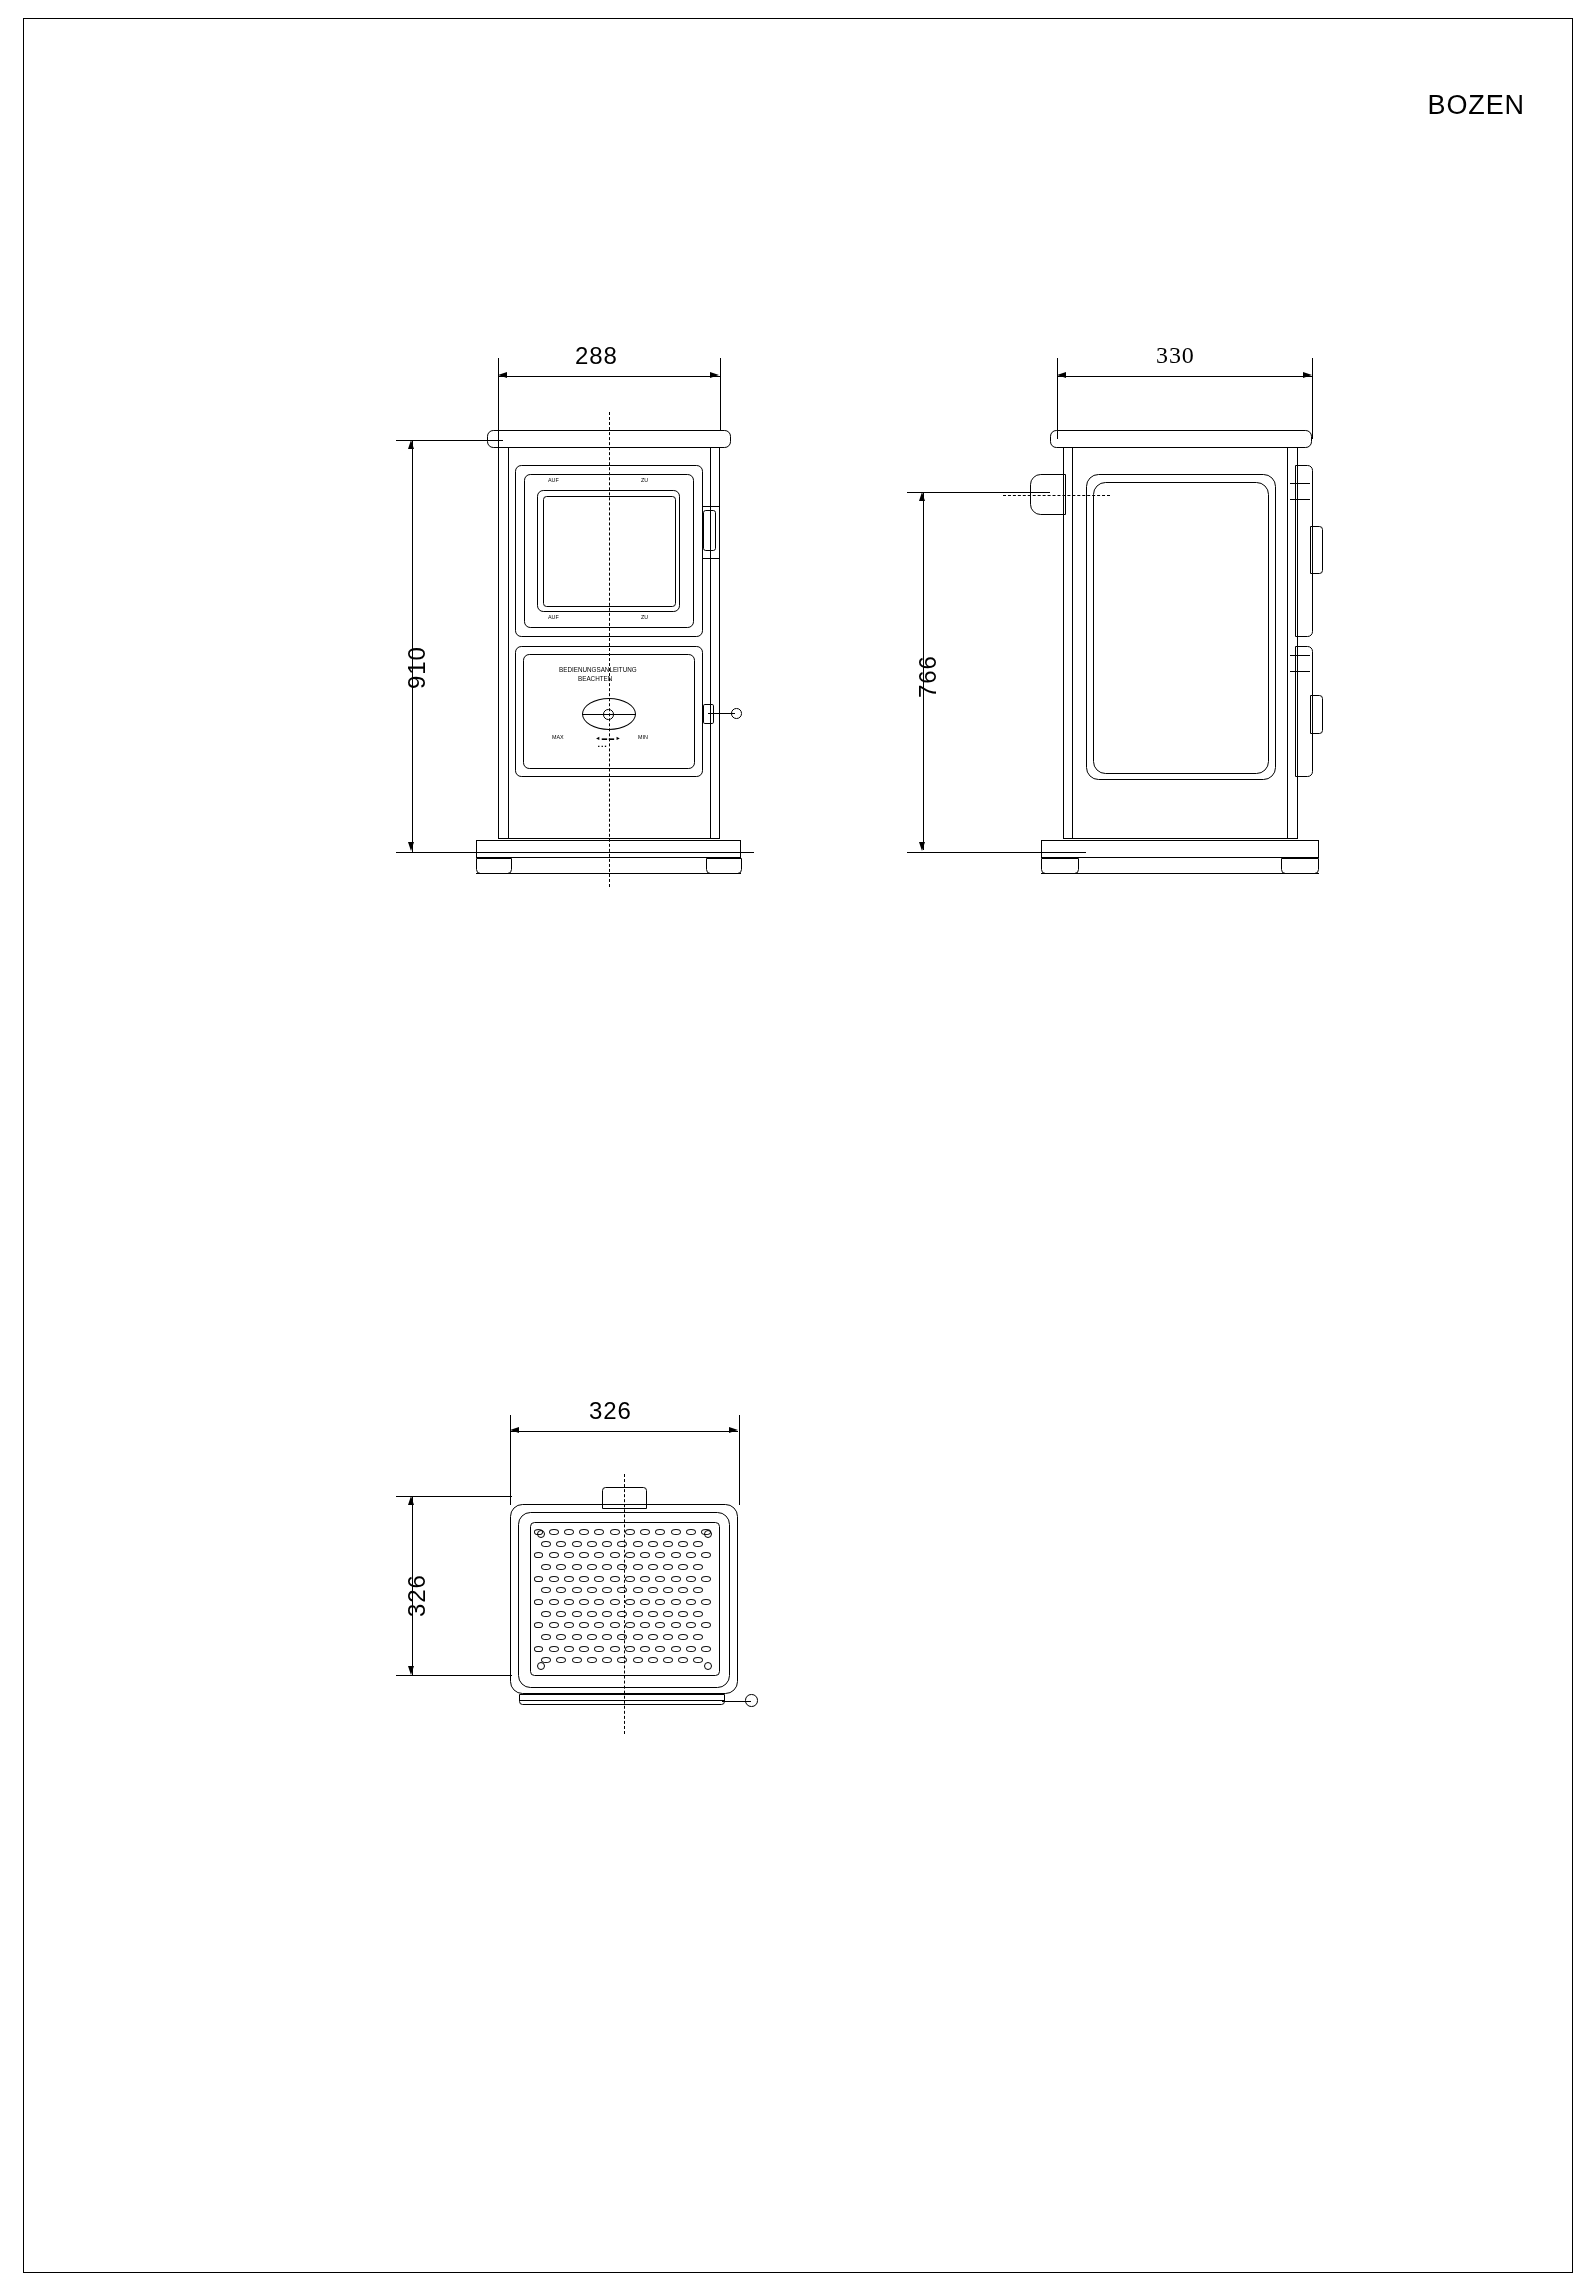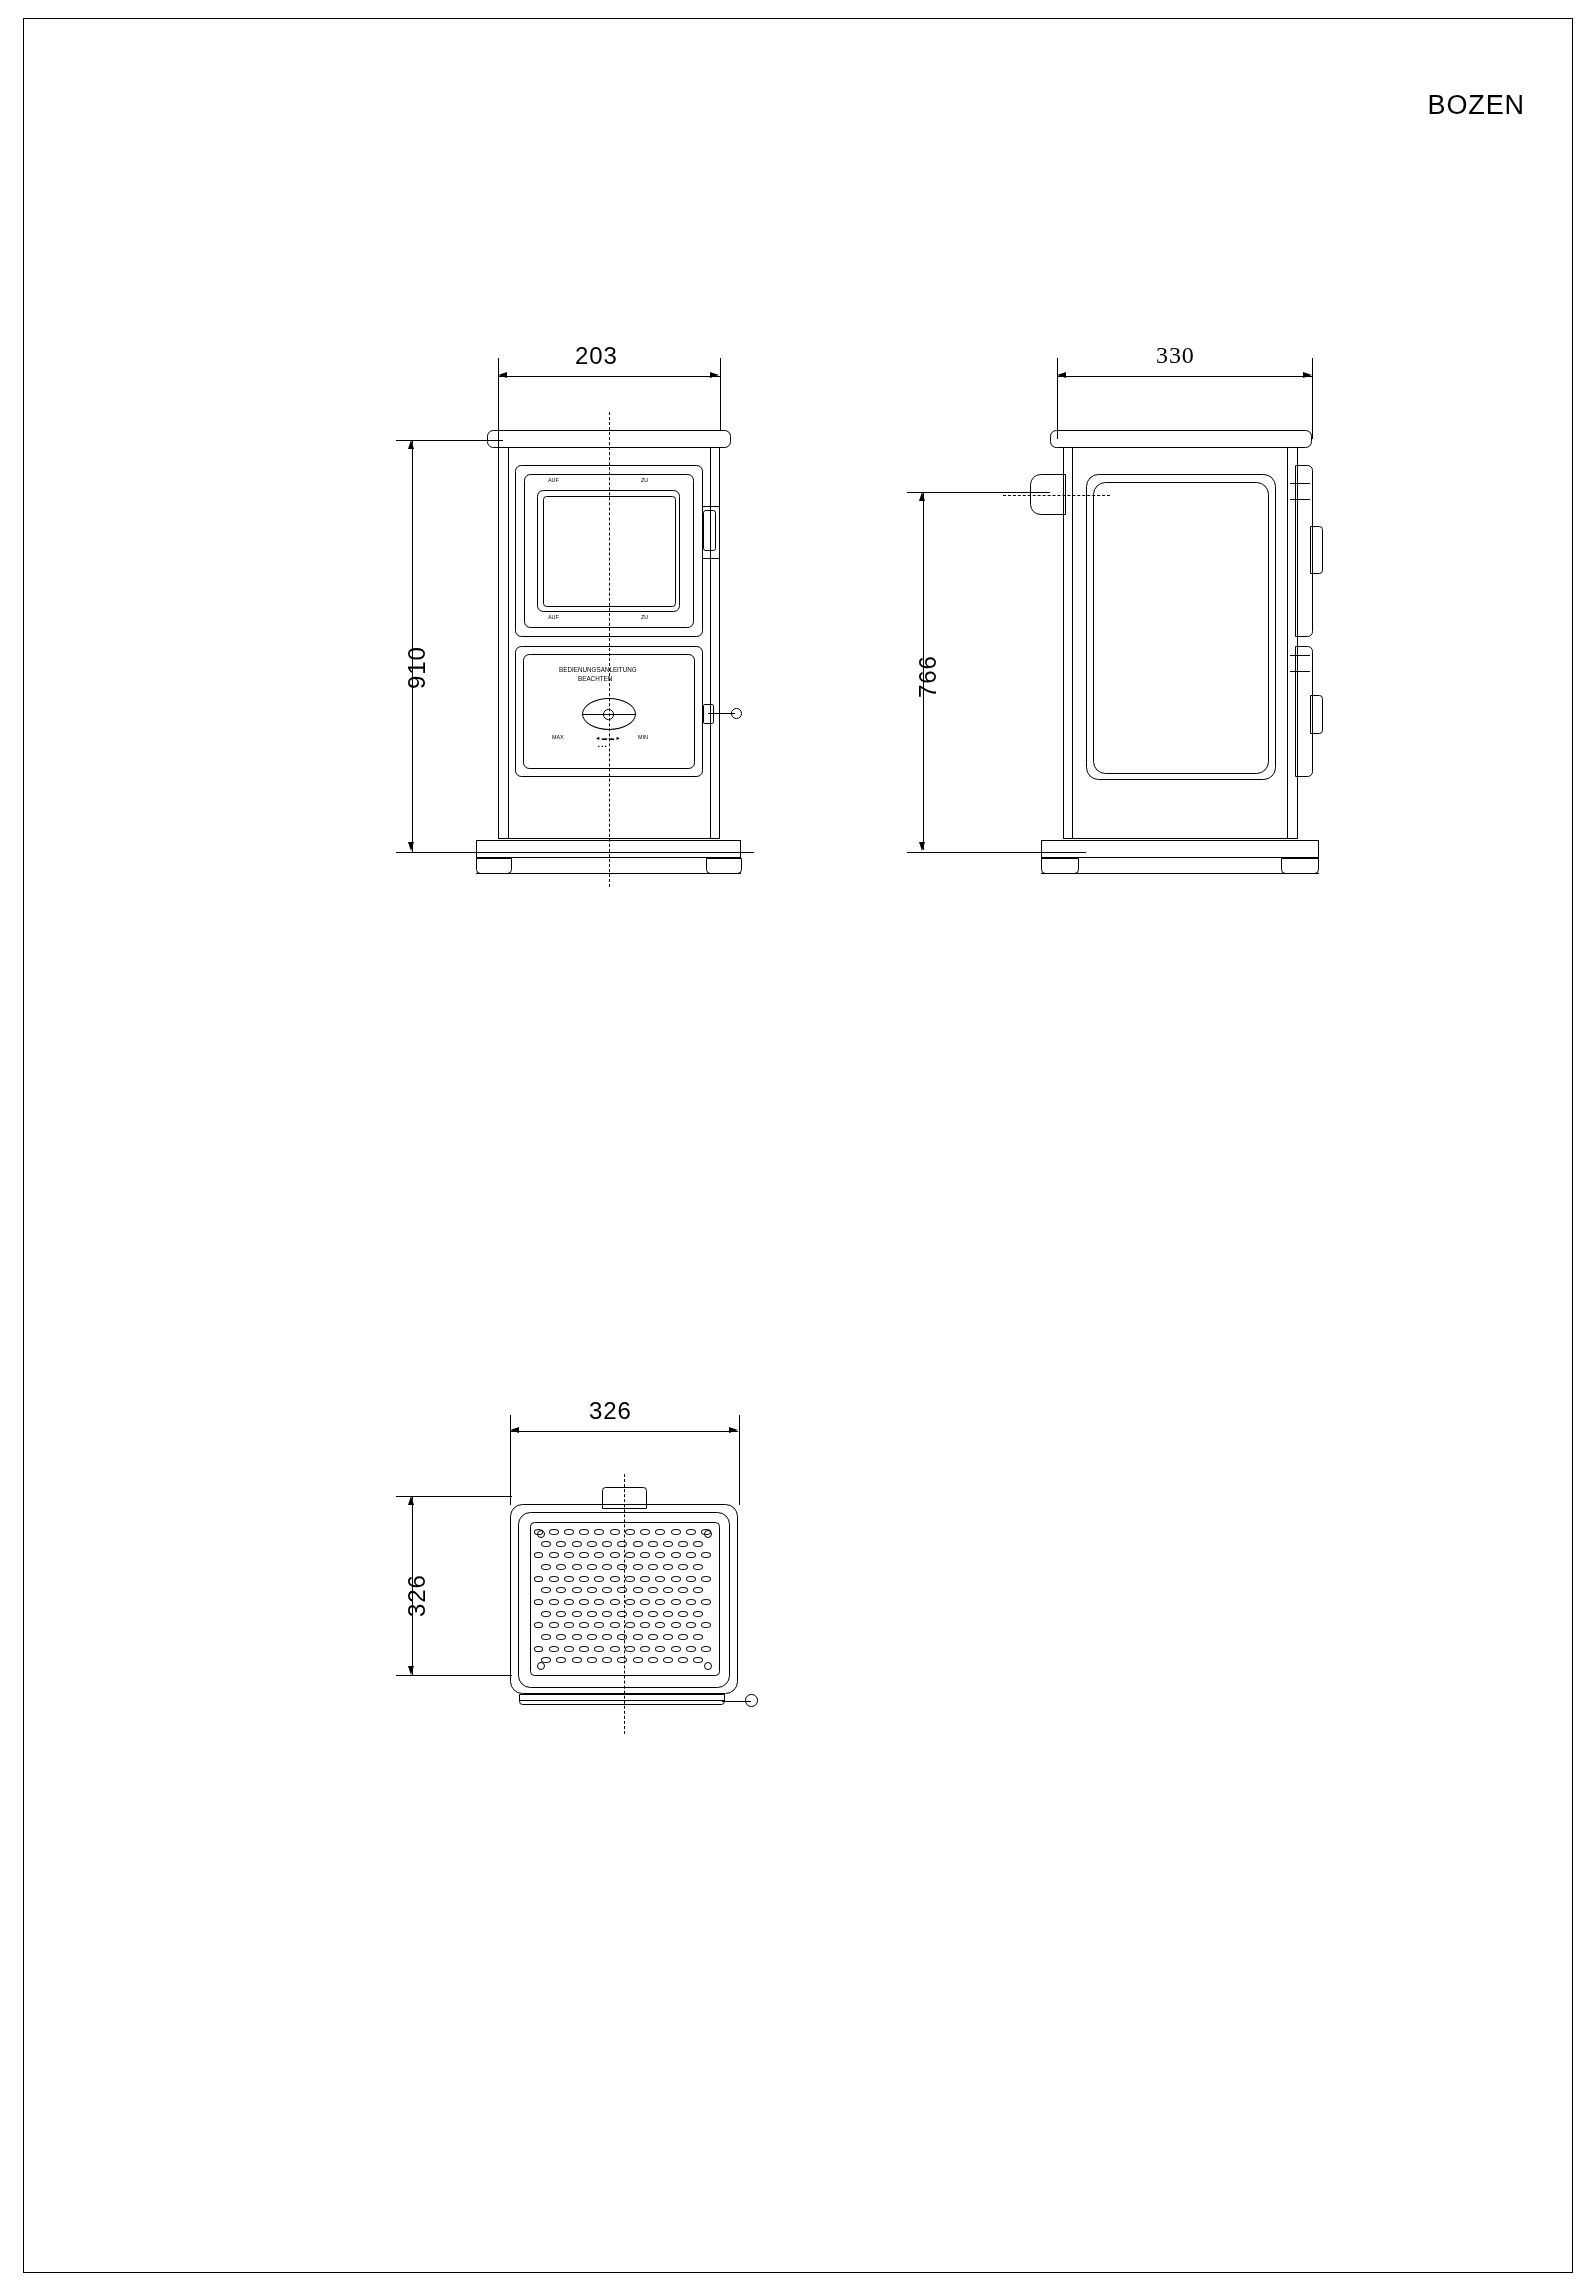--- a/index.html
+++ b/index.html
@@ -134,21 +134,21 @@
 
   <div id="title-text">BOZEN</div>
 
   <div class="view" style="left:376px; top:340px; width:376px; height:421px;">
 
     <div class="ln h1" style="left:122px; top:36px; width:222px;"></div>
     <div class="arrowL" style="left:122px; top:32px;"></div>
     <div class="arrowR" style="left:334px; top:32px;"></div>
     <div class="ln v1" style="left:122px; top:18px; height:90px;"></div>
     <div class="ln v1" style="left:344px; top:18px; height:72px;"></div>
-    <div class="dim-text" style="left:199px; top:1.8px;">203</div>
+    <div class="dim-text" style="left:199px; top:1.8px;">288</div>
 
     <div class="ln v1" style="left:36px; top:100px; width:0.9px; height:412px;"></div>
     <div class="arrowU" style="left:32px; top:100px;"></div>
     <div class="arrowD" style="left:32px; top:502px;"></div>
     <div class="ln h1" style="left:19.7px; top:100px; width:107px;"></div>
     <div class="ln h1" style="left:19.7px; top:512px; width:358px;"></div>
     <div class="dim-text vert" style="left:27px; top:349px;">910</div>
 
     <div class="outline rnd" style="left:111px; top:90px; width:244px; height:18px;"></div>
 

